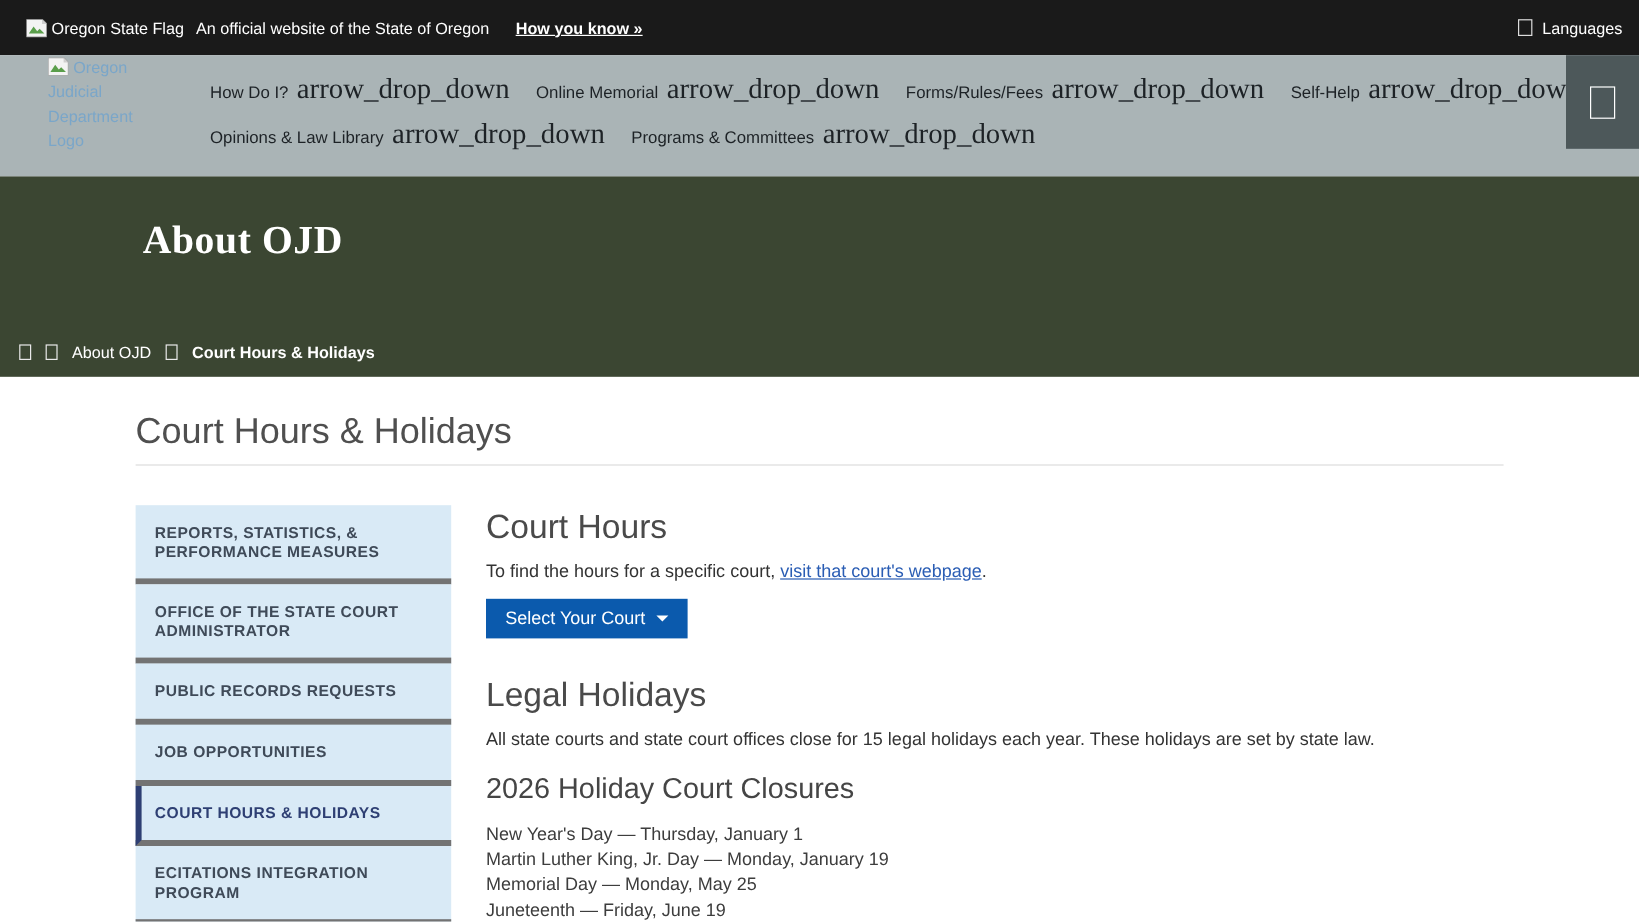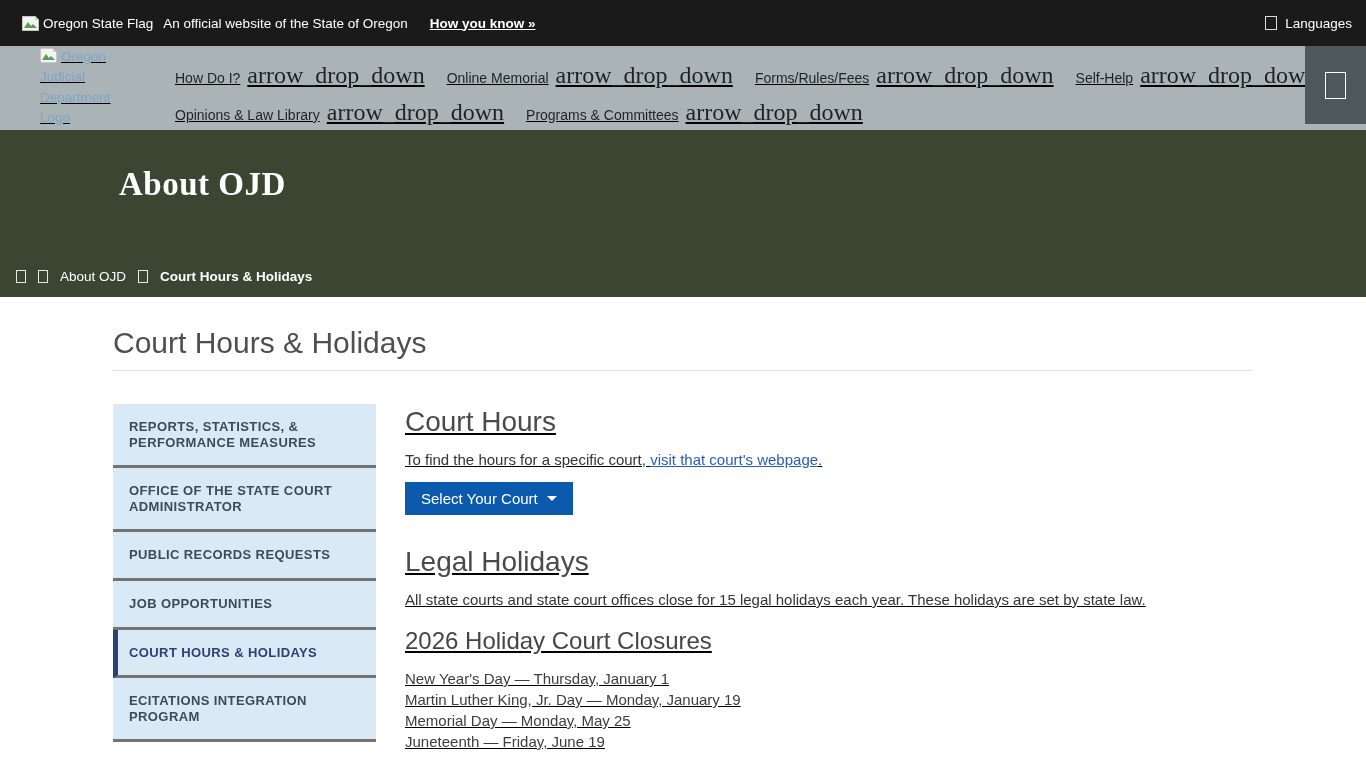--- a/index.html
+++ b/index.html
@@ -13,21 +13,21 @@
   .broken-img{width:17px;height:15px;display:inline-block;flex:none;margin-right:4px;}
   .topbar-text{font-size:13.5px;color:#fff;}
   .official-text{margin-left:10px;font-size:13.5px;color:#fff;}
   .how-you-know{margin-left:22px;font-size:13.5px;font-weight:bold;text-decoration:underline;color:#fff;cursor:pointer;}
   .topbar-spacer{flex:1;}
   .languages{display:flex;align-items:center;margin-right:14px;cursor:pointer;}
   .tofu{display:inline-block;border:1px solid #ddd;box-sizing:border-box;}
   .tofu-lang{width:12px;height:14px;margin-right:8px;}
   .languages span.lbl{font-size:13.5px;}
   
-  .navbar{height:84px;background:#aab4b6;position:relative;display:flex;text-decoration:underline;}
+  .navbar{height:101px;background:#aab4b6;position:relative;display:flex;}
   .logo{width:92px;margin-left:40px;margin-top:1px;font-size:13.5px;line-height:1.5;color:#7aa6c9;cursor:pointer;}
   .logo .broken-img{vertical-align:-2px;}
   .menu{margin-left:32px;padding-top:9px;}
   .menu-row{display:flex;}
   .menu-item{display:flex;align-items:baseline;padding:0 11px;height:37px;color:#1d2226;cursor:pointer;}
   .menu-label{font-size:14px;padding-top:10px;text-align:right;}
   .menu-arrow{font-family:"Liberation Serif",serif;font-size:24px;margin-left:7px;padding-top:7px;}
   .search-btn{position:absolute;right:0;top:0;width:61px;height:78px;background:#4d585a;
     display:flex;align-items:center;justify-content:center;cursor:pointer;}
   .tofu-search{width:21px;height:27px;border:1.5px solid #fff;}
@@ -40,25 +40,25 @@
   .crumb-link{cursor:pointer;}
   .crumb-current{font-weight:bold;margin-left:9px;}
   .crumb-gap{margin-left:10px;}
   
   .content{padding:29px 113px 0 113px;}
   .page-title{font-size:30px;font-weight:400;color:#4f4f4f;margin:0 0 10px 0;}
   .title-rule{border:none;border-top:1px solid #ddd;margin:0 0 33px 0;}
   .layout{display:flex;align-items:flex-start;}
   
   .sidebar{width:263px;flex:none;}
-  .side-item{background:#d9eaf6;border-bottom:3px solid #737373;padding:15px 14px 15px 16px;
+  .side-item{background:#d9eaf6;border-bottom:5px solid #737373;padding:15px 14px 15px 16px;
     font-size:13px;font-weight:bold;letter-spacing:0.4px;color:#3f4a58;line-height:1.2;cursor:pointer;}
   .side-item.active{border-left:5px solid #2e3f73;padding-left:11px;color:#2e3f73;}
   
-  .main{margin-left:29px;flex:1;padding-top:2px;text-decoration:underline;}
+  .main{margin-left:29px;flex:1;padding-top:2px;}
   .h2{font-size:28px;font-weight:400;color:#4a4a4a;margin:0 0 13px 0;}
   .intro{font-size:15px;color:#333;margin:0 0 14px 0;}
   .intro a{color:#2a5db4;text-decoration:underline;cursor:pointer;}
   .btn{background:#0b5aad;color:#fff;border:none;border-radius:0;font-family:"Liberation Sans",sans-serif;
     font-size:15px;padding:0 16px;height:33px;display:inline-flex;align-items:center;cursor:pointer;margin-bottom:31px;}
   .caret{display:inline-block;width:0;height:0;border-left:5px solid transparent;
     border-right:5px solid transparent;border-top:5px solid #fff;margin-left:9px;}
   .legal-p{font-size:15px;color:#333;margin:0 0 19px 0;}
   .h3{font-size:24px;font-weight:400;color:#454545;margin:0 0 13px 0;}
   .holiday-line{font-size:15px;color:#3d3d3d;line-height:21px;}

